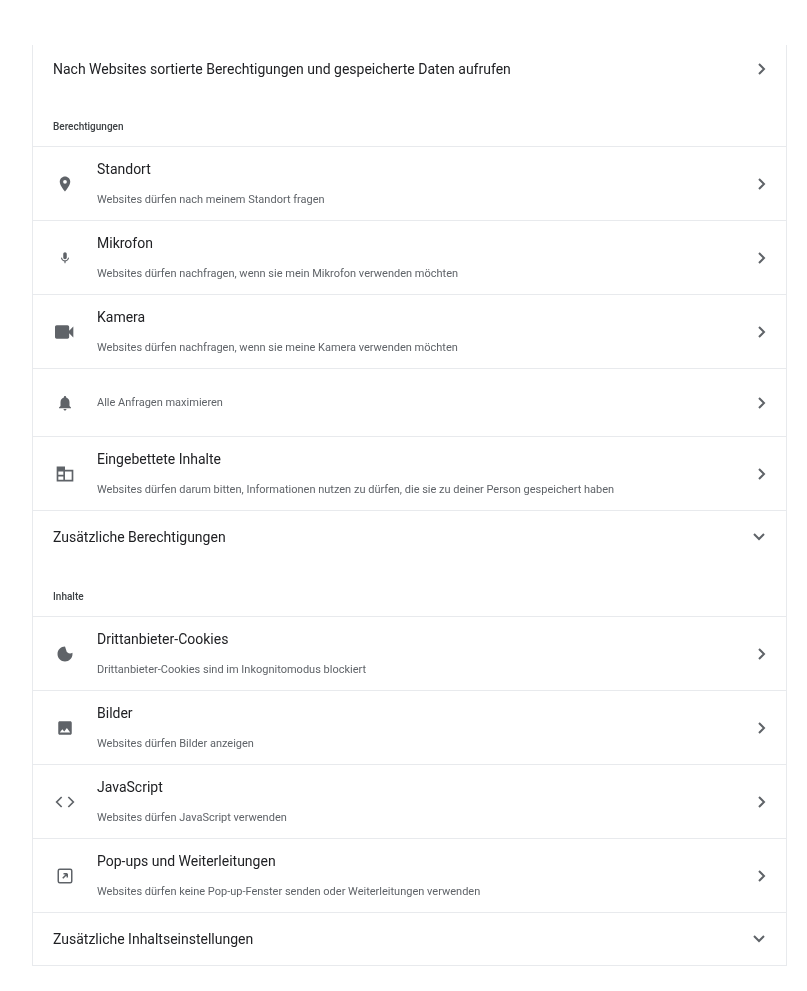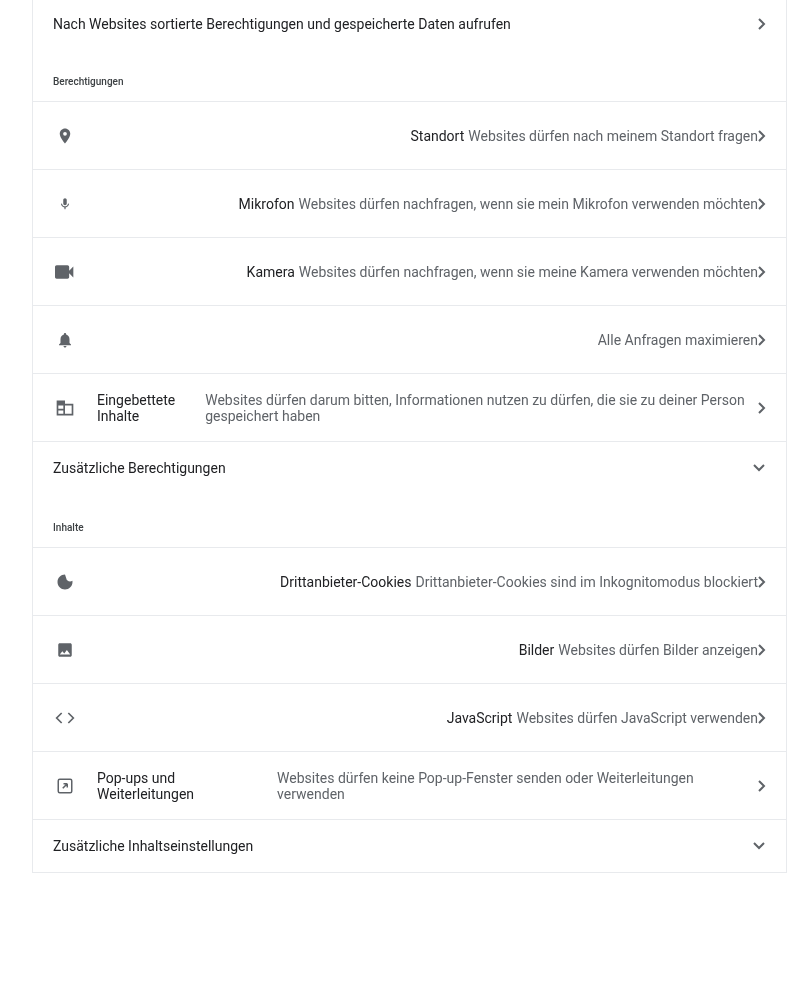--- a/index.html
+++ b/index.html
@@ -20,20 +20,21 @@
       border: 1px solid #e8eaed;
       border-top: none;
       background: #fff;
     }
     .top-row {
       display: flex;
       align-items: center;
       justify-content: space-between;
       padding: 16px 20px 16px 20px;
       cursor: pointer;
+      margin-top: 45px;
     }
     .top-row-label {
       font-size: 14px;
       color: #202124;
     }
     .section-header {
       font-size: 10px;
       font-weight: 500;
       color: #3c4043;
       padding: 28px 20px 14px 20px;
@@ -52,30 +53,30 @@
       flex-shrink: 0;
       margin-right: 20px;
       display: flex;
       align-items: center;
       justify-content: center;
       color: #5f6368;
     }
     .row-text {
       flex: 1;
       display: flex;
-      flex-direction: row;
-      gap: 4px;
+      flex-direction: column;
+      gap: 16px;
       justify-content: flex-end;
     }
     .row-title {
       font-size: 14px;
       color: #202124;
     }
     .row-subtitle {
-      font-size: 14px;
+      font-size: 11px;
       color: #5f6368;
     }
     .row-arrow {
       flex-shrink: 0;
       color: #5f6368;
       display: flex;
       align-items: center;
     }
     .expand-row {
       display: flex;

